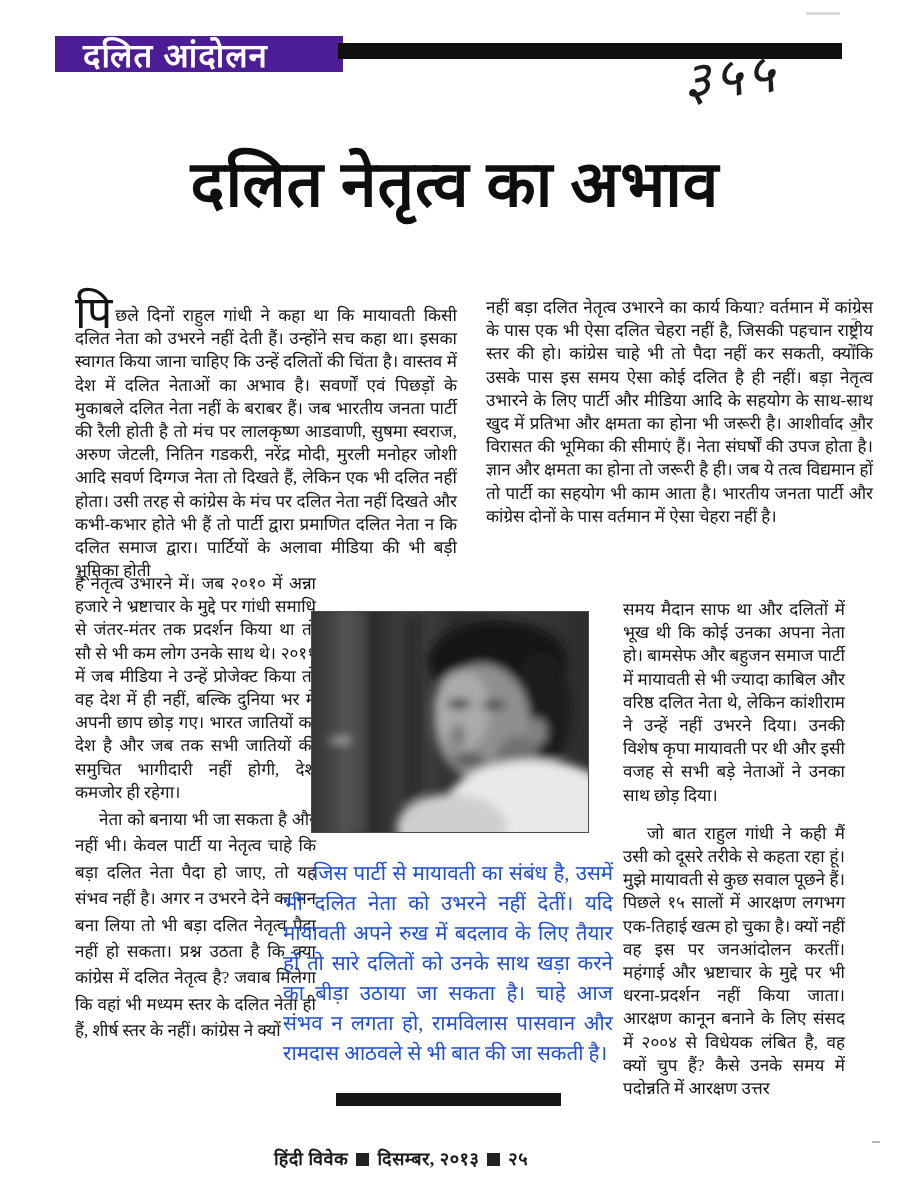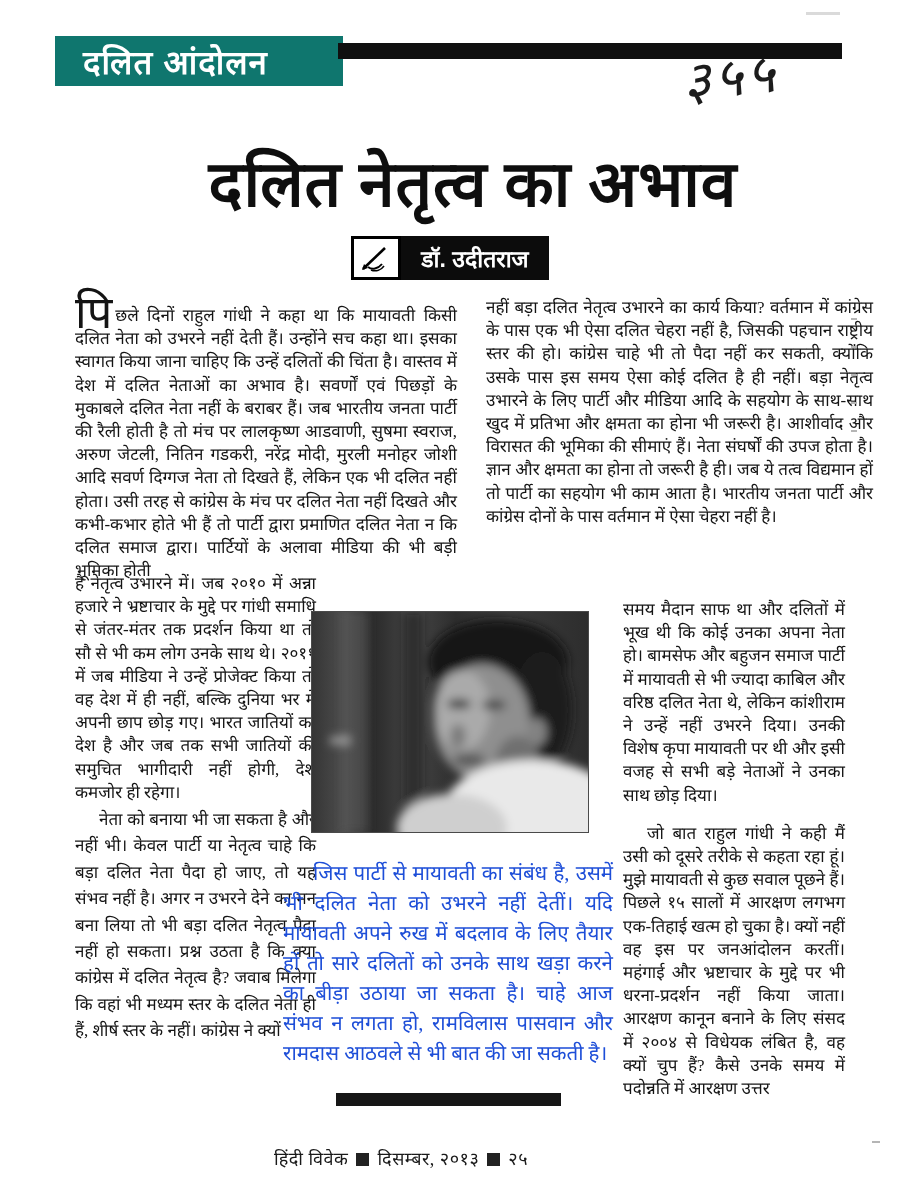--- a/index.html
+++ b/index.html
@@ -4,39 +4,39 @@
 <style>
   html,body { margin:0; padding:0; background:#9a9a9a; }
   .page {
     position:relative; width:900px; height:1200px; margin:0 auto;
     background:#ffffff; overflow:hidden;
     font-family:"Liberation Serif","DejaVu Serif",serif;
     color:#171717;
   }
   
   .kicker-box {
-    position:absolute; left:55px; top:36px; width:288px; height:50px;
-    background:#0f766e; color:#fff; display:flex; align-items:center;
+    position:absolute; left:55px; top:36px; width:288px; height:36px;
+    background:#4c1d95; color:#fff; display:flex; align-items:center;
     padding-left:28px; box-sizing:border-box;
     font-size:33px; font-weight:700; letter-spacing:1px;
     font-family:"Liberation Sans","DejaVu Sans",sans-serif;
   }
   .kicker-bar {
     position:absolute; left:338px; top:43px; width:504px; height:16px;
     background:#101010;
   }
   .hand-number {
     position:absolute; left:682px; top:38px;
     font-size:54px; font-style:italic; font-weight:400; color:#1c1c1c;
     transform:rotate(-6deg); letter-spacing:4px;
     font-family:"DejaVu Serif","Liberation Serif",serif;
   }
   
   .headline {
-    position:absolute; left:88px; top:100px; width:770px;
+    position:absolute; left:70px; top:100px; width:770px;
     text-align:center; font-size:64px; line-height:1.3; font-weight:800;
     letter-spacing:1px; color:#0e0e0e;
     font-family:"Liberation Serif","DejaVu Serif",serif;
   }
   
   .byline-row { position:absolute; left:0; top:236px; width:900px; display:flex; justify-content:center; }
   .byline-wrap { display:flex; align-items:stretch; }
   .byline-iconbox {
     width:50px; height:44px; background:#fff; border:3px solid #000;
     box-sizing:border-box; display:flex; align-items:center; justify-content:center;
@@ -76,21 +76,21 @@
     font-size:20.5px; line-height:30px; text-align:justify;
     text-indent:30px; color:#1d4ed8;
   }
   .quote-bar {
     position:absolute; left:336px; top:1093px; width:225px; height:13px;
     background:#161616;
   }
   
   .footer {
     position:absolute; left:0; top:1146px; width:802px; text-align:center;
-    font-size:18px; font-weight:400; color:#1a1a1a; letter-spacing:0.5px;
+    font-size:18px; font-weight:700; color:#1a1a1a; letter-spacing:0.5px;
   }
   .footer .sq {
     display:inline-block; width:13px; height:13px; background:#222;
     margin:0 8px; vertical-align:-1px;
   }
   
   .scan-mark { position:absolute; background:#b5b5b5; }
 </style>
 </head>
 <body>
@@ -98,33 +98,20 @@
 <div class="page">
 
   <div class="kicker-box">
     <span>दलित आंदोलन</span>
   </div>
   <div class="kicker-bar"></div>
   <div class="hand-number">३५५</div>
 
   <h1 class="headline">दलित नेतृत्व का अभाव</h1>
 
-  <div class="byline-row">
-    <div class="byline-wrap">
-      <span class="byline-iconbox">
-        <svg width="34" height="30" viewBox="0 0 34 30" aria-hidden="true">
-          <path d="M4 26 L26 5" stroke="#000" stroke-width="2.6" fill="none"></path>
-          <path d="M3 27 l6 -2 -4 -4 z" fill="#000"></path>
-          <path d="M9 24 c4 3 10 2 14 -3" stroke="#000" stroke-width="2" fill="none"></path>
-          <path d="M12 27 c5 2 10 0 13 -4" stroke="#000" stroke-width="1.6" fill="none"></path>
-        </svg>
-      </span>
-      <span class="byline-label">डॉ. उदीतराज</span>
-    </div>
-  </div>
 
   <div class="body-text" id="left-top">
     <p><span class="dropcap">पि</span><span>छले दिनों राहुल गांधी ने कहा था कि मायावती किसी दलित नेता को उभरने नहीं देती हैं। उन्होंने सच कहा था। इसका स्वागत किया जाना चाहिए कि उन्हें दलितों की चिंता है। वास्तव में देश में दलित नेताओं का अभाव है। सवर्णों एवं पिछड़ों के मुकाबले दलित नेता नहीं के बराबर हैं। जब भारतीय जनता पार्टी की रैली होती है तो मंच पर लालकृष्ण आडवाणी, सुषमा स्वराज, अरुण जेटली, नितिन गडकरी, नरेंद्र मोदी, मुरली मनोहर जोशी आदि सवर्ण दिग्गज नेता तो दिखते हैं, लेकिन एक भी दलित नहीं होता। उसी तरह से कांग्रेस के मंच पर दलित नेता नहीं दिखते और कभी-कभार होते भी हैं तो पार्टी द्वारा प्रमाणित दलित नेता न कि दलित समाज द्वारा। पार्टियों के अलावा मीडिया की भी बड़ी भूमिका होती</span></p>
   </div>
 
   <div class="body-text" id="left-narrow">
     <p class="p1">है नेतृत्व उभारने में। जब २०१० में अन्ना हजारे ने भ्रष्टाचार के मुद्दे पर गांधी समाधि से जंतर-मंतर तक प्रदर्शन किया था तो सौ से भी कम लोग उनके साथ थे। २०११ में जब मीडिया ने उन्हें प्रोजेक्ट किया तो वह देश में ही नहीं, बल्कि दुनिया भर में अपनी छाप छोड़ गए। भारत जातियों का देश है और जब तक सभी जातियों की समुचित भागीदारी नहीं होगी, देश कमजोर ही रहेगा।</p>
     <p class="p2 indent">नेता को बनाया भी जा सकता है और नहीं भी। केवल पार्टी या नेतृत्व चाहे कि बड़ा दलित नेता पैदा हो जाए, तो यह संभव नहीं है। अगर न उभरने देने का मन बना लिया तो भी बड़ा दलित नेतृत्व पैदा नहीं हो सकता। प्रश्न उठता है कि क्या कांग्रेस में दलित नेतृत्व है? जवाब मिलेगा कि वहां भी मध्यम स्तर के दलित नेता ही हैं, शीर्ष स्तर के नहीं। कांग्रेस ने क्यों</p>
   </div>
 

